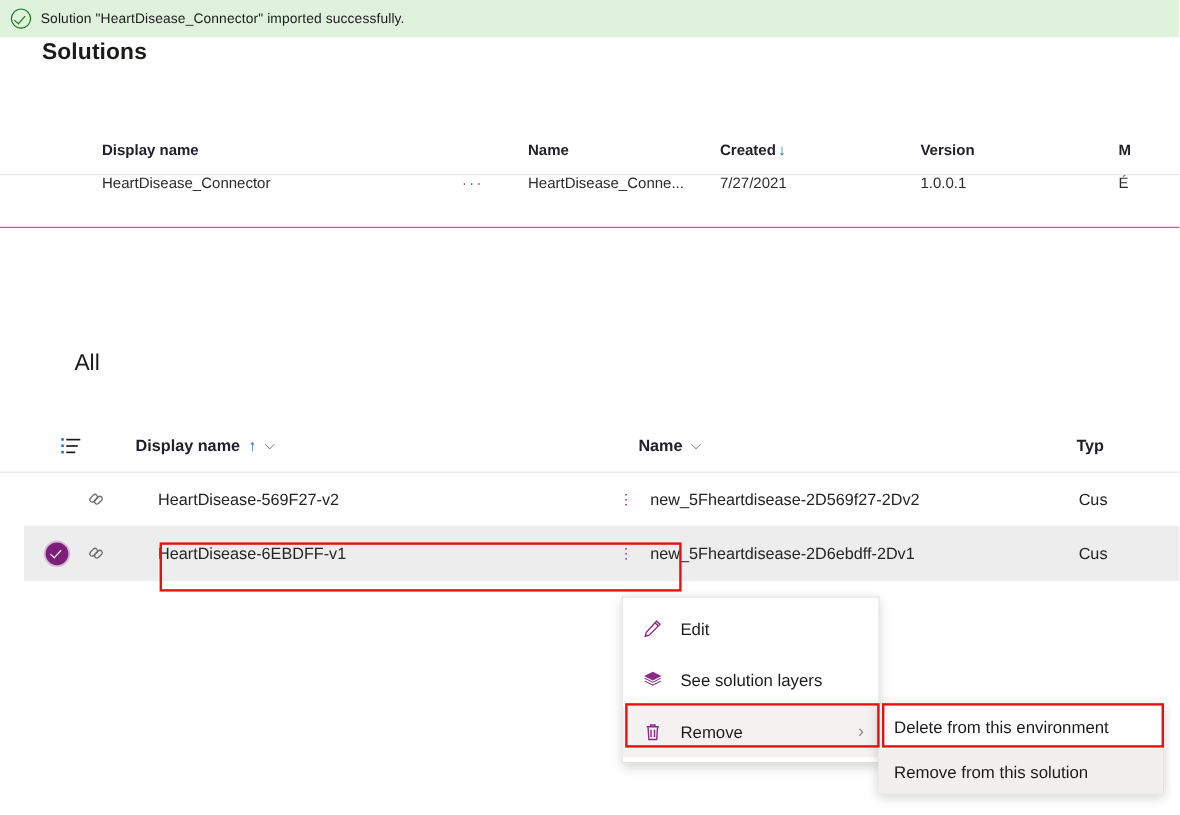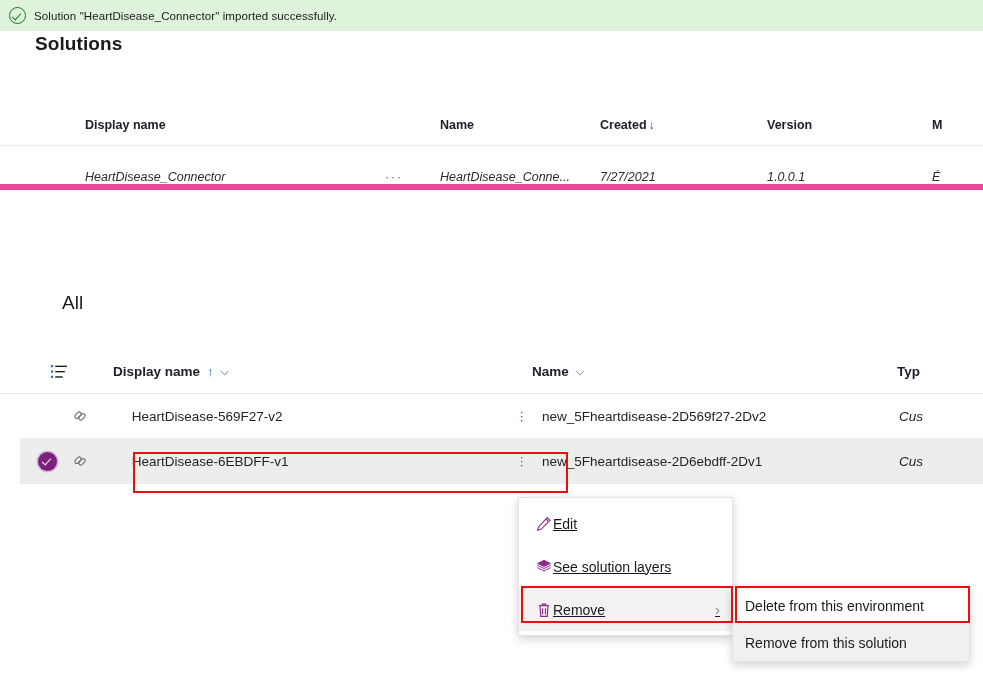--- a/index.html
+++ b/index.html
@@ -39,23 +39,23 @@
   }
 
   
   .sol-table { position:absolute; left:0; top:105px; width:983px; }
   .sol-head {
     display:flex; height:41px; align-items:center;
     border-bottom: 1px solid #e8e8e8;
     font-size: 12.5px; font-weight: 700; color:#22202c;
   }
   .sol-row {
-    display:flex; height:44px; align-items:flex-end;
-    border-bottom: 6px solid #ec4899;
-    font-size: 12.5px; color:#2b2b2b;font-style:italic;
+    display:flex; height:44px; align-items:flex-start;
+    border-bottom: 1px solid #ec4899;
+    font-size: 12.5px; color:#2b2b2b;
   }
   .c-disp  { width: 385px; padding-left: 85px; }
   .c-dots  { width: 55px; text-align:left; }
   .c-name  { width: 160px; }
   .c-creat { width: 167px; }
   .c-ver   { width: 165px; }
   .c-mng   { width: 51px; overflow:hidden; white-space:nowrap; }
   .hdots { color:#8b2a8b; letter-spacing:2px; font-size:12px; }
   .sort-arrow { color:#0f6cbd; font-size: 12.5px; padding-left:2px; }
 
@@ -75,21 +75,21 @@
     border-bottom:1px solid #ededed;
     font-size: 13.5px; color:#242424;
     position:relative;
     margin-left:20px;
   }
   .all-row.selected { background:#ededed; }
   .ck-sel  { width:38px; padding-left:18px; display:flex; align-items:center; }
   .ck-ico  { width:54px; display:flex; align-items:center; justify-content:flex-start; padding-left:14px;}
   .ck-disp { width:440px; padding-left:21px; display:flex; align-items:center; justify-content:space-between; padding-right:18px;}
   .ck-name { width:365px; }
-  .ck-type { width:86px; overflow:hidden; white-space:nowrap;font-style:italic; }
+  .ck-type { width:86px; overflow:hidden; white-space:nowrap; }
   .hdr-sortcol { width:38px; }
   .hdr-iconcol { width:54px; display:flex; align-items:center; padding-left:13px;}
   .hdr-disp { width:440px; padding-left:21px; display:flex; align-items:center; gap:7px;}
   .hdr-name { width:365px; display:flex; align-items:center; gap:7px;}
   .hdr-type { width:86px; overflow:hidden; white-space:nowrap;}
 
   .chev { color:#6b6b6b; font-size:11px; font-weight:400; }
   .asc  { color:#0f6cbd; font-size:13px; }
 
   .sel-dot {
@@ -112,23 +112,22 @@
 
   
   .menu {
     position:absolute; left:518px; top:497px; width:215px;
     background:#fff; border:1px solid #e3e3e3;
     box-shadow: 0 3px 9px rgba(0,0,0,.18);
     padding: 4px 0;
   }
   .menu-item {
     height:43px; display:flex; align-items:center;
-    padding: 0 12px 0 16px; font-size:14px; color:#1b1a19; 
+    padding: 0 12px 0 16px; font-size:14px; color:#1b1a19; gap:14px;
     position:relative;
-    text-decoration:underline;
   }
   .menu-item.hl { background:#f3f2f1; }
   .mi-label { flex:1; }
   .mi-chev { color:#8a8886; font-size:15px; }
   .mico { width:18px; height:18px; flex:0 0 18px; color:#8b2a8b; display:block; }
 
   .submenu {
     position:absolute; left:732px; top:586px; width:238px;
     background:#fff; border:1px solid #e3e3e3;
     box-shadow: 0 3px 9px rgba(0,0,0,.18);

